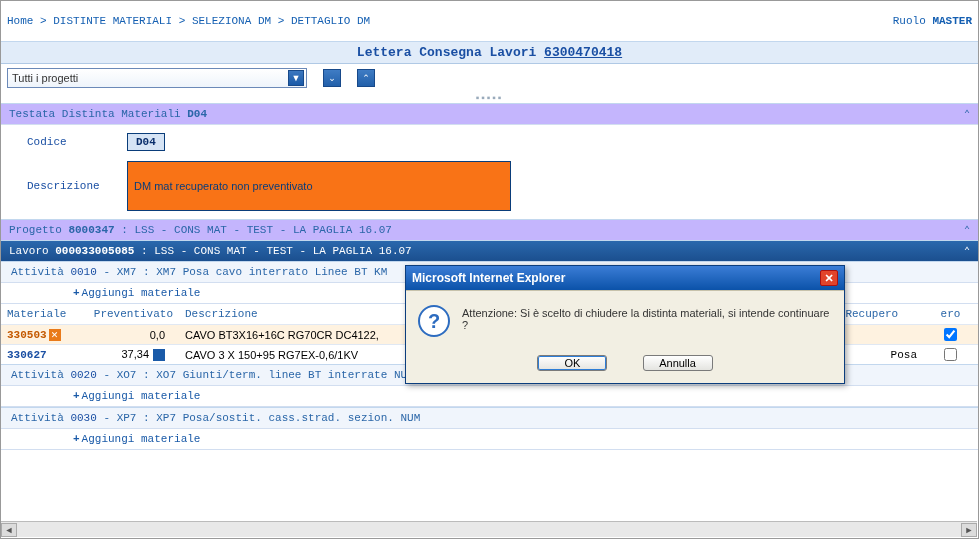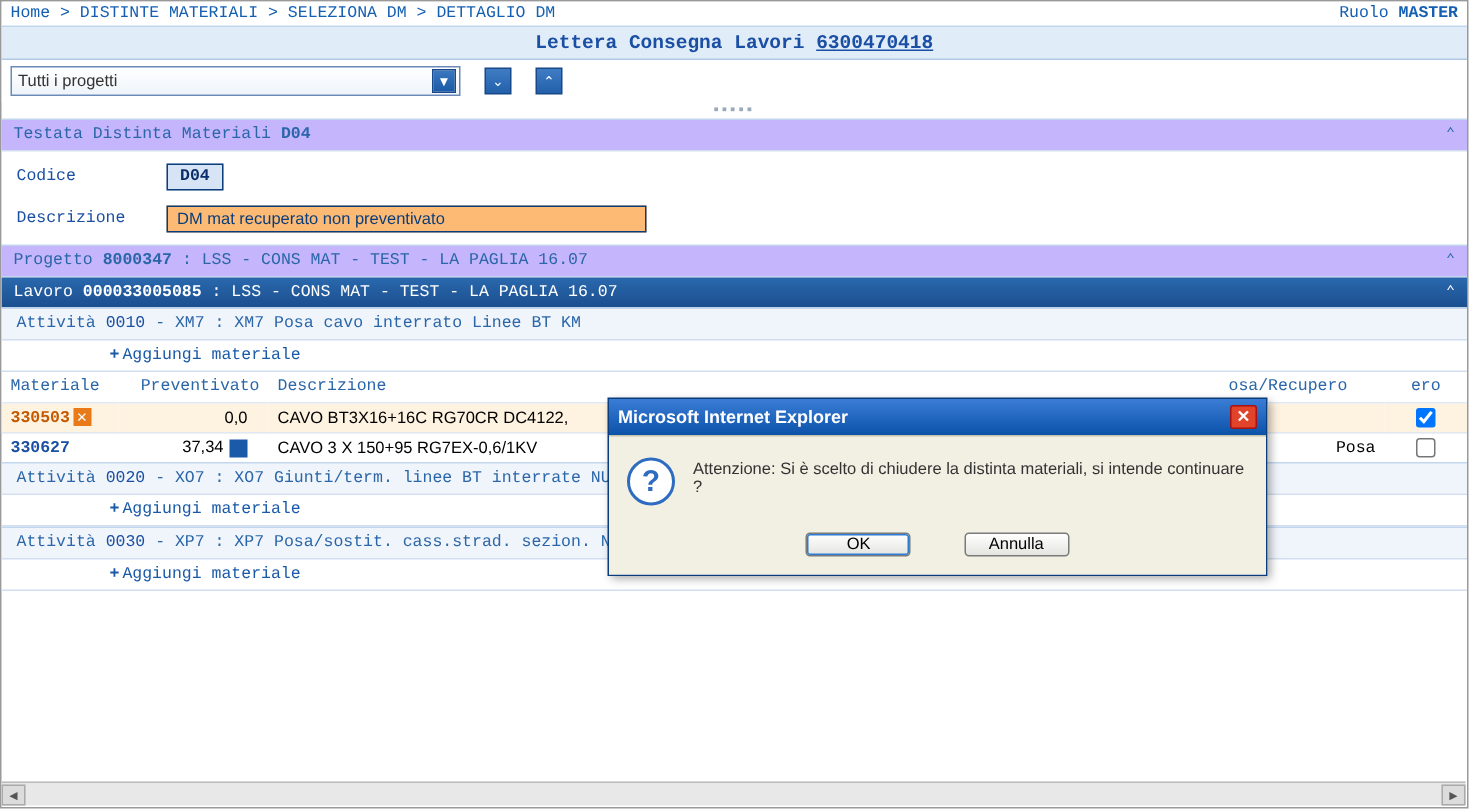--- a/index.html
+++ b/index.html
@@ -9,21 +9,21 @@
     background: #fff;
     width: 979px;
     height: 539px;
     overflow: hidden;
     position: relative;
     border: 1px solid #999;
   }
   .topbar {
     display: flex;
     justify-content: space-between;
-    padding: 2px 6px;
+    padding: 14px 6px;
     font-family: "Courier New", monospace;
     font-size: 11px;
     color: #145fb2;
     background: #fff;
     border-bottom: 1px solid #c2d7ee;
     gap: 36px;
   }
   .topbar a { color: #145fb2; text-decoration: none; }
   .topbar .role b { font-weight: bold; }
   .title-row {
@@ -85,29 +85,29 @@
     display:flex;justify-content:space-between;align-items:center;
   }
   .sec-head.dark {
     background: linear-gradient(#2a68ad,#1b4f8f);
     color: #fff;
   }
   .collapse {
     color: inherit; font-size:10px;
   }
   .form-area { padding: 8px 10px; background:#fff; border-top:1px solid #d2def0; }
-  .form-row { display:flex; align-items:center; margin-bottom:10px; }
+  .form-row { display:flex; align-items:center; margin-bottom:10px;margin-left:16px; }
   .form-label { width: 100px; color:#1a4fa3; font-family:"Courier New",monospace; font-size:11px; }
   .code-box {
     border:1px solid #0a3d7a; background:#d6e4f5; padding:2px 8px;
     color:#0a2e6b; font-family:"Courier New",monospace; font-weight:bold;
   }
   .desc-input {
-    border:1px solid #0a3d7a; padding:2px 6px; width:320px;
-    color:#0a3d7a; font-size:11px; background:#fdba74;
+    border:1px solid #0a3d7a; padding:18px 6px; width:384px;
+    color:#0a3d7a; font-size:11px; background:#f97316;
   }
   .activity-head {
     background:#f0f5fc; padding:4px 10px;
     font-family:"Courier New",monospace; font-size:11px; color:#2a66a8;
     border-top:1px solid #c2d7ee;
   }
   .activity-head b { color:#1a4fa3; font-weight:normal; }
   .add-mat-row { padding:2px 0 2px 68px; background:#fff; border-top:1px solid #d2def0; border-bottom:1px solid #d2def0;}
   .add-mat {
     color:#1a5aa8; font-family:"Courier New",monospace; font-size:11px;

